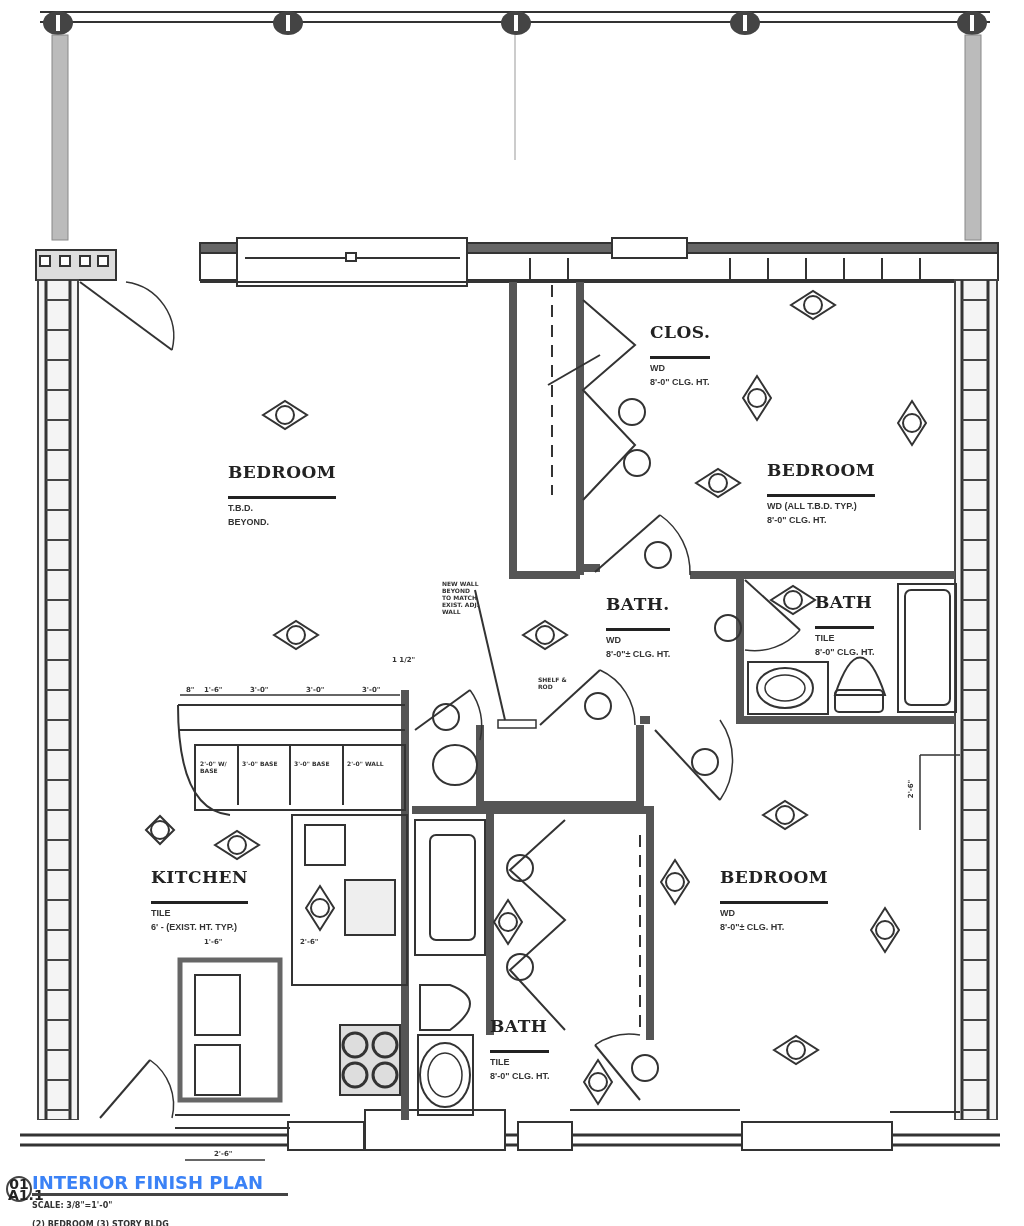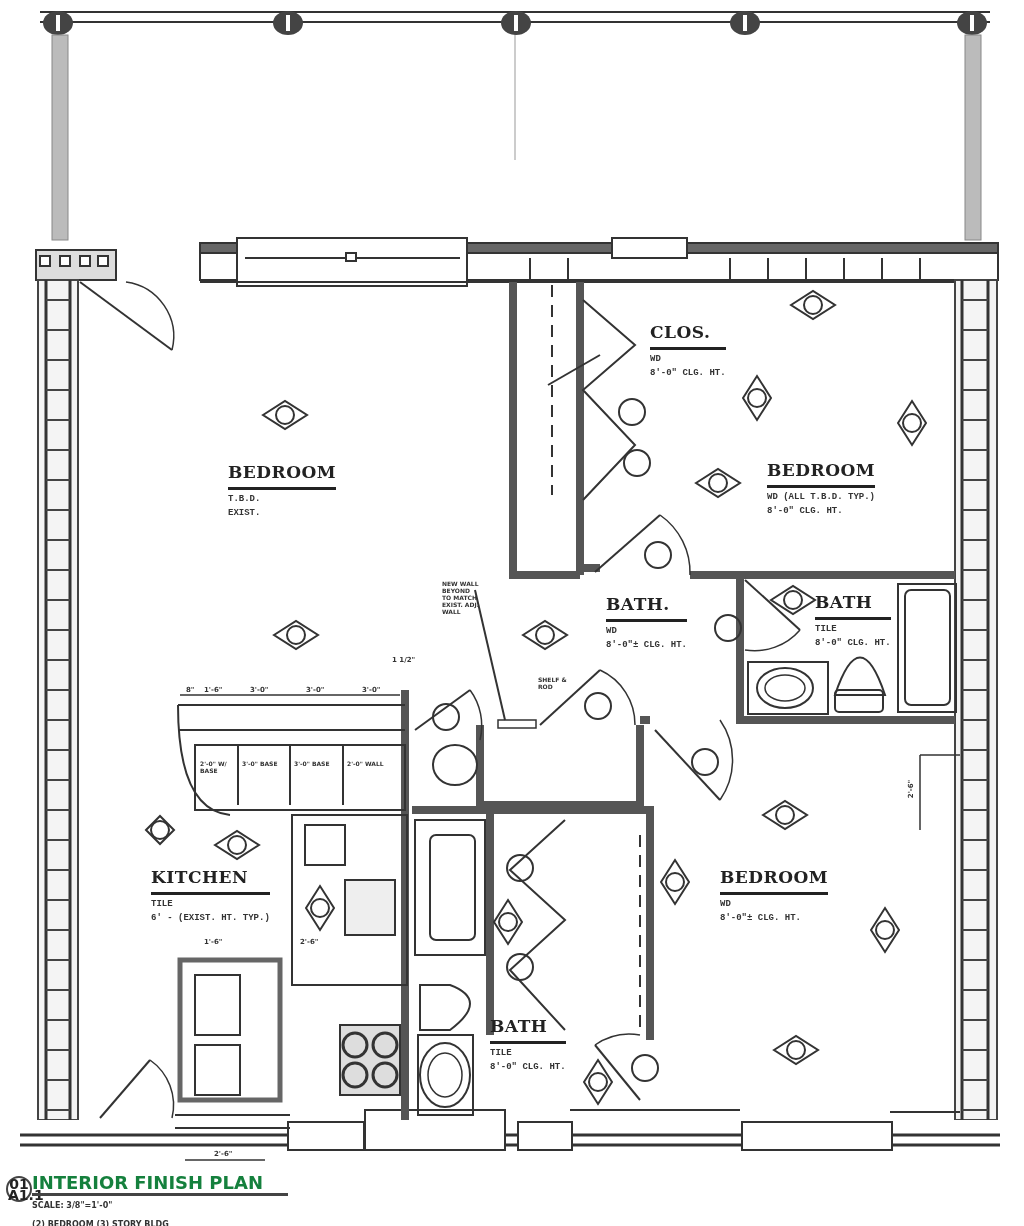--- a/index.html
+++ b/index.html
@@ -1,22 +1,22 @@
 <!DOCTYPE html>
 <html><head>
 <meta charset="utf-8">
 <style>
   html, body { margin: 0; padding: 0; background: #ffffff; }
   body { width: 1024px; height: 1226px; position: relative; overflow: hidden; font-family: "DejaVu Serif", serif; color: #222; }
   #plan { position: absolute; left: 0; top: 0; width: 1024px; height: 1226px; }
   .room-label { position: absolute; font-family: "DejaVu Serif", serif; font-weight: bold; color: #222; }
-  .room-name { display: block; font-size: 17px; letter-spacing: 0.5px; border-bottom: 3px solid #222; padding-bottom: 5px; text-decoration: none; }
-  .room-line { display: block; font-size: 9px; font-family: Liberation Mono, monospace; margin-top: 4px; color: #333; }
+  .room-name { display: block; font-size: 17px; letter-spacing: 0.5px; border-bottom: 3px solid #222; padding-bottom: 14px; text-decoration: none; }
+  .room-line { display: block; font-size: 9px; font-family: Liberation Sans, sans-serif; margin-top: 4px; color: #333; }
   .title-block { position: absolute; left: 2px; top: 1170px; }
-  .title-main { position: absolute; left: 30px; top: 2px; font-family: "DejaVu Sans", sans-serif; font-weight: bold; font-size: 18px; color: #15803d; white-space: nowrap; border-bottom: 3px solid #444; padding-bottom: 0px; width: 256px; }
+  .title-main { position: absolute; left: 30px; top: 2px; font-family: "DejaVu Sans", sans-serif; font-weight: bold; font-size: 18px; color: #3b82f6; white-space: nowrap; border-bottom: 3px solid #444; padding-bottom: 0px; width: 256px; }
   .title-sub { position: absolute; left: 30px; font-family: "DejaVu Sans", sans-serif; font-size: 8px; font-weight: bold; color: #333; white-space: nowrap; }
   .title-badge { position: absolute; left: 4px; top: 6px; width: 26px; height: 26px; border: 2px solid #444; border-radius: 50%; font-family: "DejaVu Sans", sans-serif; font-size: 14px; font-weight: bold; text-align: center; line-height: 11px; box-sizing: border-box; padding-top: 1px; }
   .note { position: absolute; font-family: "DejaVu Sans", sans-serif; font-size: 6px; font-weight: bold; color: #333; line-height: 7px; }
   .dim { position: absolute; font-family: "DejaVu Sans", sans-serif; font-size: 7px; font-weight: bold; color: #333; }
 </style>
 </head>
 <body>
 
 <svg id="plan" viewBox="0 0 1024 1226" xmlns="http://www.w3.org/2000/svg">
   <g fill="none" stroke="#333" stroke-width="2">
@@ -265,21 +265,21 @@
           <path d="M-14 0 L0 -22 L14 0 L0 22 Z"></path>
           <circle r="9"></circle>
         </g>
     </g>
   </g>
 </svg>
 
 <div class="room-label" style="left:228px; top:462px;">
   <span class="room-name">BEDROOM</span>
   <span class="room-line">T.B.D.</span>
-  <span class="room-line">EXIST.</span>
+  <span class="room-line">BEYOND.</span>
 </div>
 <div class="room-label" style="left:650px; top:322px;">
   <span class="room-name">CLOS.</span>
   <span class="room-line">WD</span>
   <span class="room-line">8'-0" CLG. HT.</span>
 </div>
 <div class="room-label" style="left:767px; top:460px;">
   <span class="room-name">BEDROOM</span>
   <span class="room-line">WD (ALL T.B.D. TYP.)</span>
   <span class="room-line">8'-0" CLG. HT.</span>

